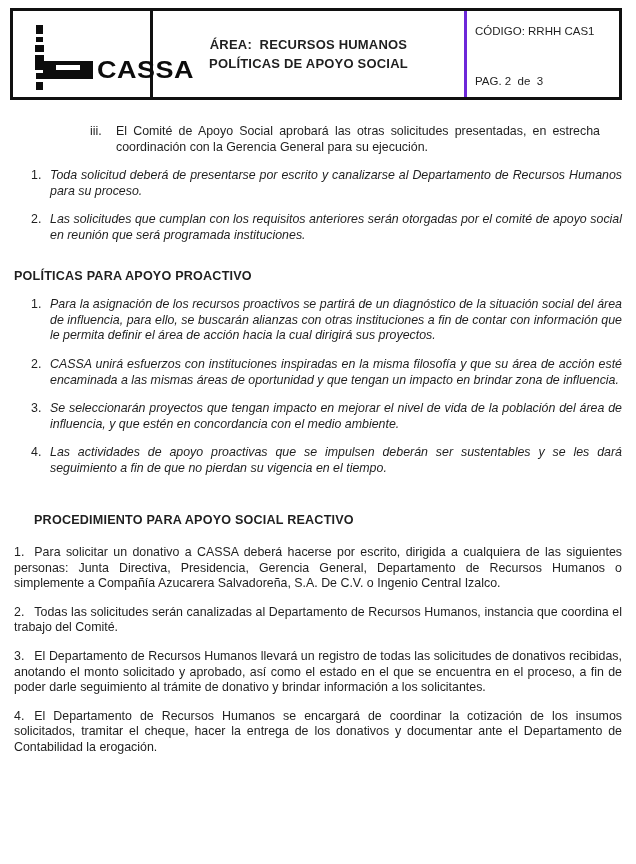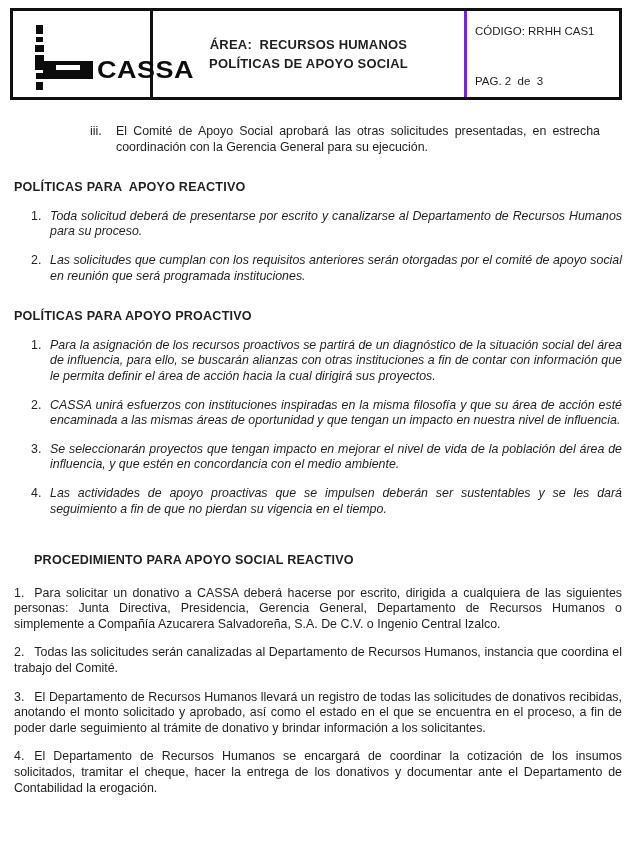--- a/index.html
+++ b/index.html
@@ -153,40 +153,39 @@
     </div>
   </div>
 
   <div class="body-copy">
 
     <div class="intro-item">
       <span class="marker">iii.</span>
       <span class="text">El Comité de Apoyo Social aprobará las otras solicitudes presentadas, en estrecha coordinación con la Gerencia General para su ejecución.</span>
     </div>
 
-    <div class="section-heading">POLÍTICAS PARA  APOYO REACTIVO</div>
 
     <div class="num-item">
       <span class="marker">1.</span>
       <span class="text">Toda solicitud deberá de presentarse por escrito y canalizarse al Departamento de Recursos Humanos para su proceso.</span>
     </div>
     <div class="num-item">
       <span class="marker">2.</span>
       <span class="text">Las solicitudes que cumplan con los requisitos anteriores serán otorgadas por el comité de apoyo social en reunión que será programada instituciones.</span>
     </div>
 
     <div class="section-heading">POLÍTICAS PARA APOYO PROACTIVO</div>
 
     <div class="num-item">
       <span class="marker">1.</span>
       <span class="text">Para la asignación de los recursos proactivos se partirá de un diagnóstico de la situación social del área de influencia, para ello, se buscarán alianzas con otras instituciones a fin de contar con información que le permita definir el área de acción hacia la cual dirigirá sus proyectos.</span>
     </div>
     <div class="num-item">
       <span class="marker">2.</span>
-      <span class="text">CASSA unirá esfuerzos con instituciones inspiradas en la misma filosofía y que su área de acción esté encaminada a las mismas áreas de oportunidad y que tengan un impacto en nuestra nivel de influencia.</span>
+      <span class="text">CASSA unirá esfuerzos con instituciones inspiradas en la misma filosofía y que su área de acción esté encaminada a las mismas áreas de oportunidad y que tengan un impacto en brindar zona de influencia.</span>
     </div>
     <div class="num-item">
       <span class="marker">3.</span>
       <span class="text">Se seleccionarán proyectos que tengan impacto en mejorar el nivel de vida de la población del área de influencia, y que estén en concordancia con el medio ambiente.</span>
     </div>
     <div class="num-item">
       <span class="marker">4.</span>
       <span class="text">Las actividades de apoyo proactivas que se impulsen deberán ser sustentables y se les dará seguimiento a fin de que no pierdan su vigencia en el tiempo.</span>
     </div>
 

